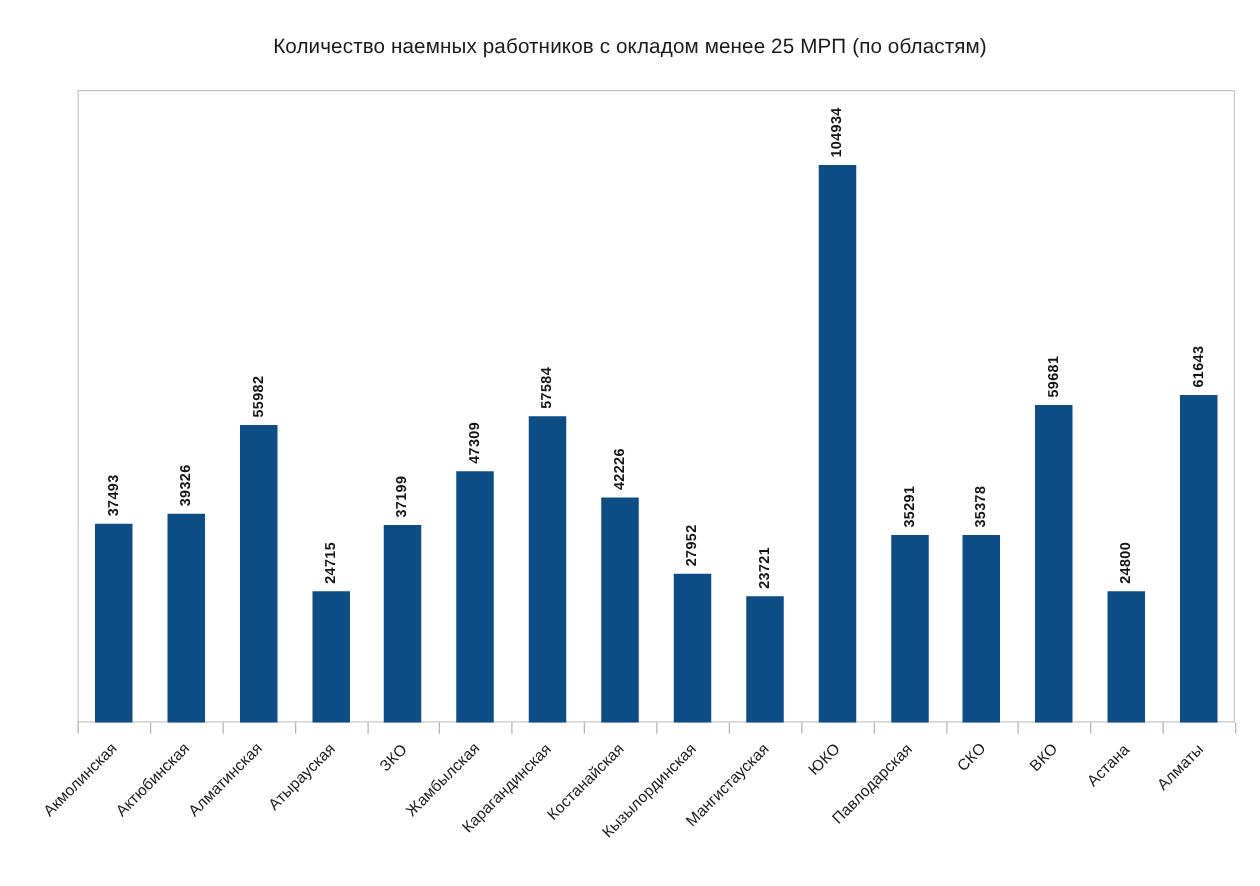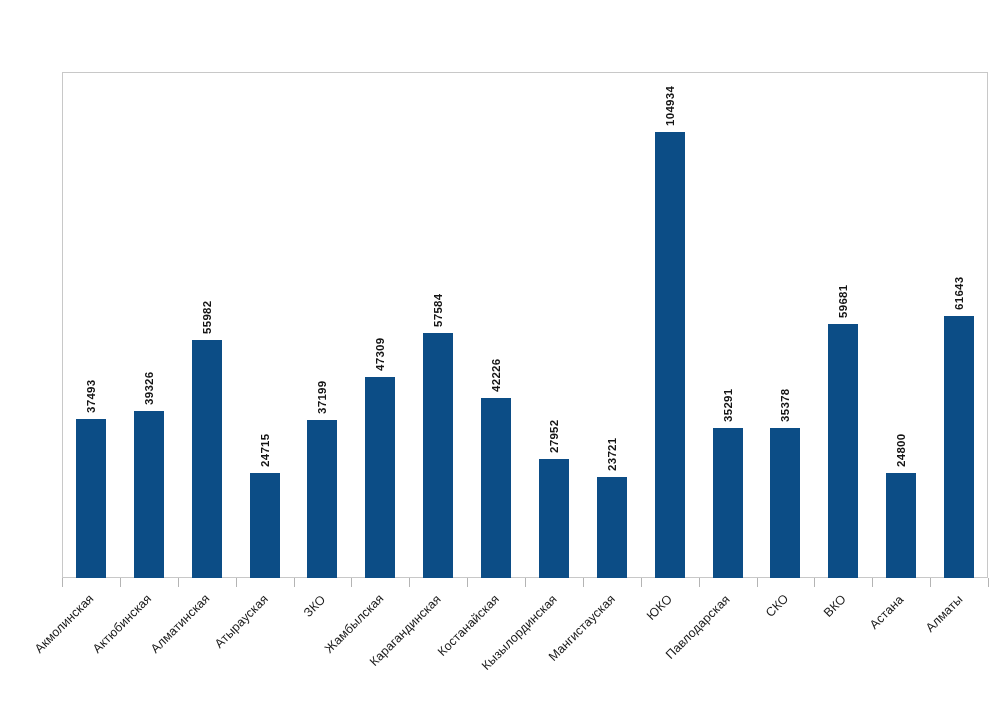--- a/index.html
+++ b/index.html
@@ -117,20 +117,21 @@
     transform: rotate(-45deg);
     transform-origin: left top;
     letter-spacing: 0.1px;
   }
 </style>
 </head>
 <body>
 
 <div id="chart-root">
 
+  <div id="chart-title">Количество наемных работников с окладом менее 25 МРП (по областям)</div>
 
   <div id="plot-area"></div>
 
   <div id="bars-layer">
       <div class="bar-slot" style="left: 0px; width: 57.875px;">
         <div class="bar-rect" title="Акмолинская: 37493" style="height: 159.424px; background: rgb(12, 77, 134);"></div>
         <div class="bar-value-wrap" style="bottom: 165.424px;">
           <div class="bar-value-inner" style="left: 0px; margin-left: 6px;">37493</div>
         </div>
       </div>

